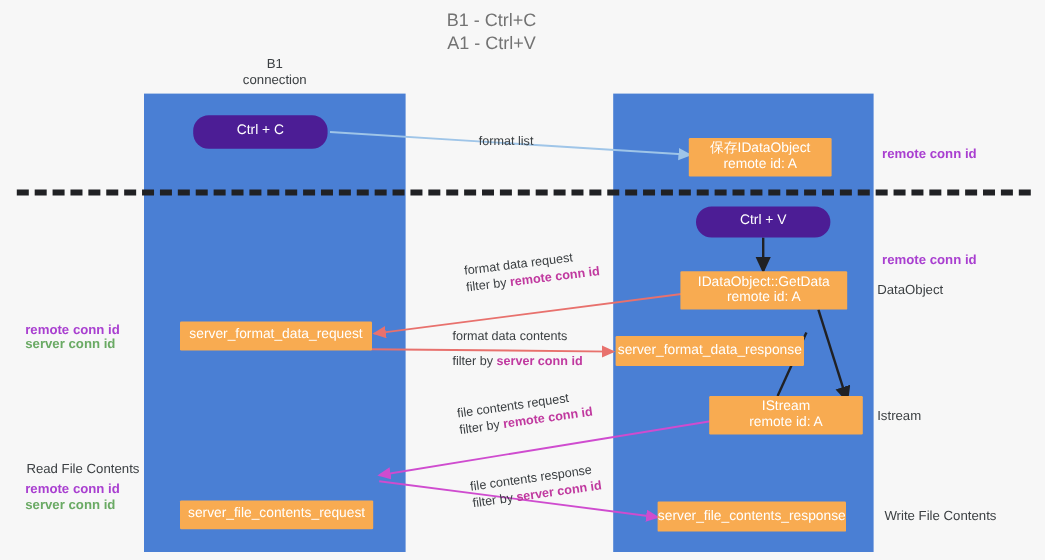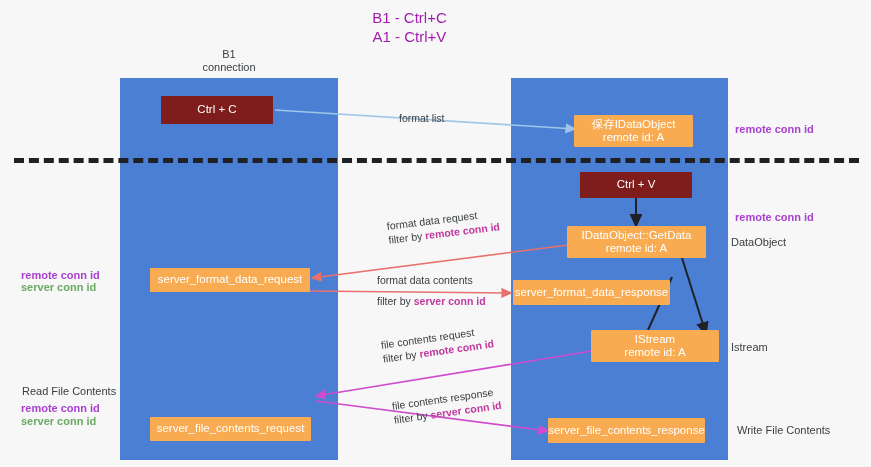--- a/index.html
+++ b/index.html
@@ -16,21 +16,21 @@
     overflow: hidden;
   }
   
   .title {
     position: absolute;
     left: 0;
     top: 8px;
     width: 819px;
     text-align: center;
     font-size: 15px;
-    color: #a21caf;
+    color: #737373;
     line-height: 19px;
   }
   
   .lane-header {
     position: absolute;
     text-align: center;
     font-size: 11px;
     color: #3c4043;
     line-height: 13px;
   }
@@ -55,21 +55,21 @@
     display: flex;
     flex-direction: column;
     align-items: center;
     justify-content: center;
     text-align: center;
     color: #ffffff;
     font-size: 11.5px;
     line-height: 13.5px;
     border-radius: 1px;
   }
-  .node.green { background: #7f1d1d; }
+  .node.green { background: #4c1d95; border-radius: 13px; }
   .node.orange { background: #f8ab51; }
   .node .l2 { font-size: 11.5px; }
 
   
   .side-label {
     position: absolute;
     font-size: 11px;
     line-height: 13px;
     color: #3c4043;
     white-space: nowrap;

